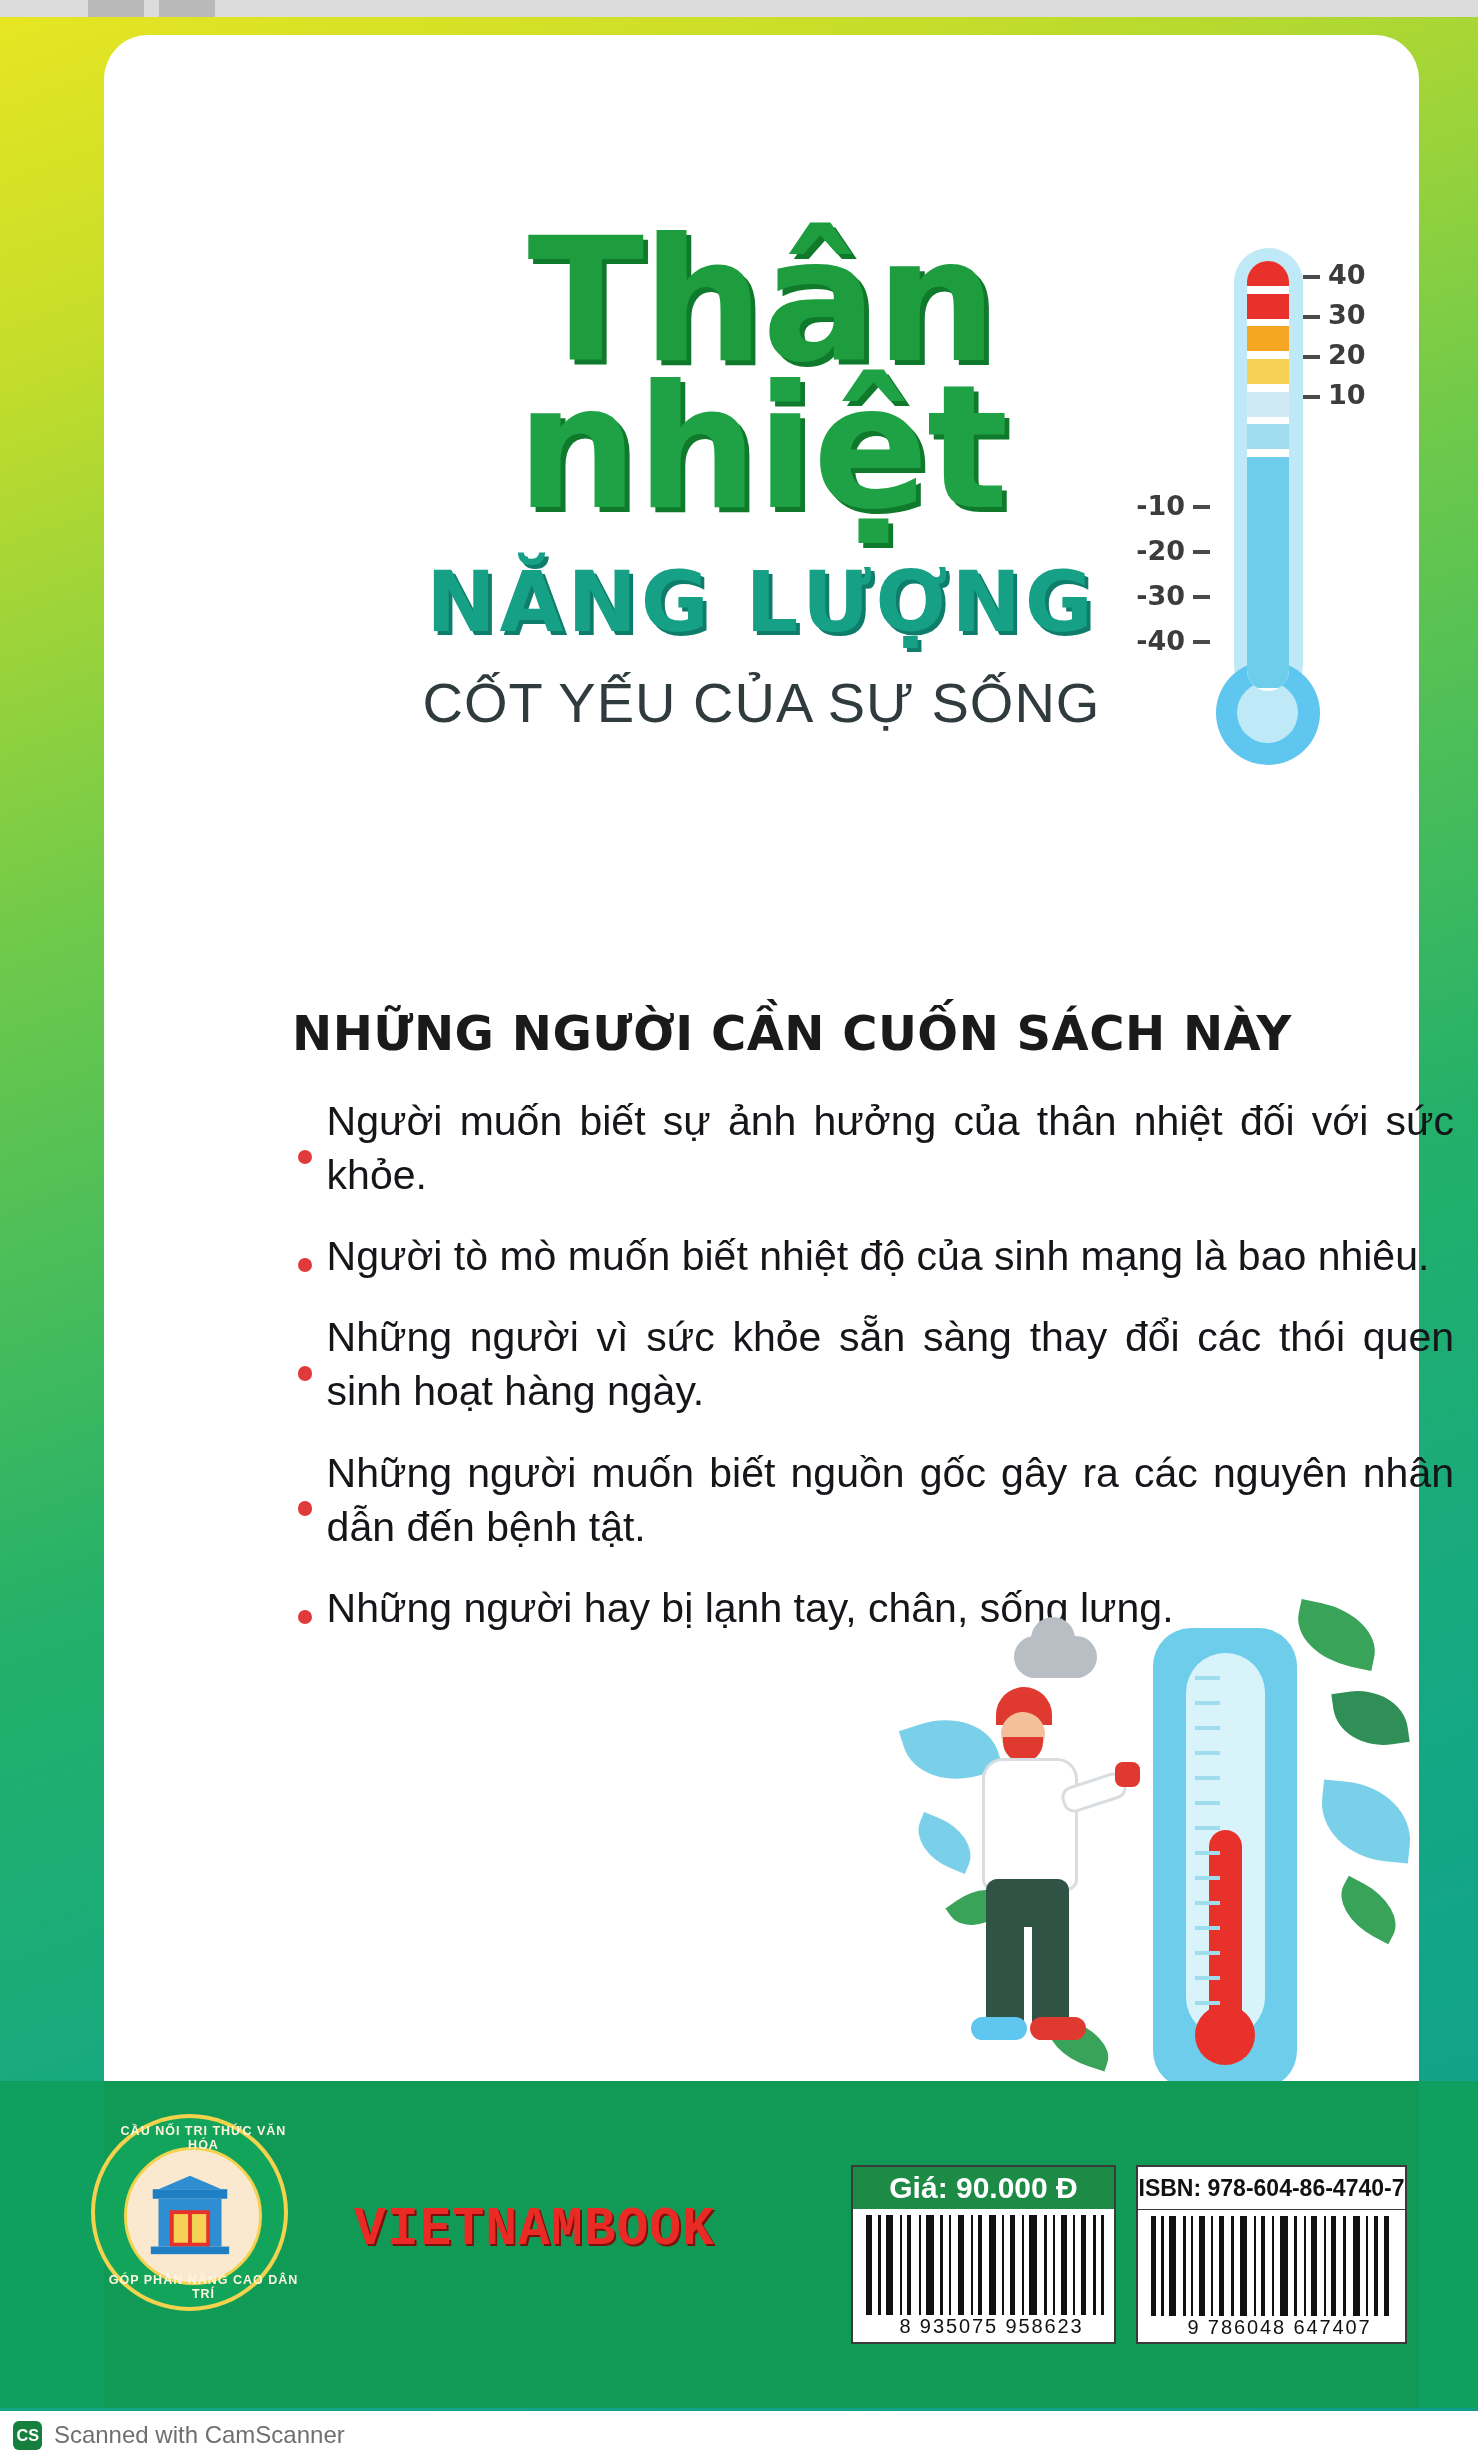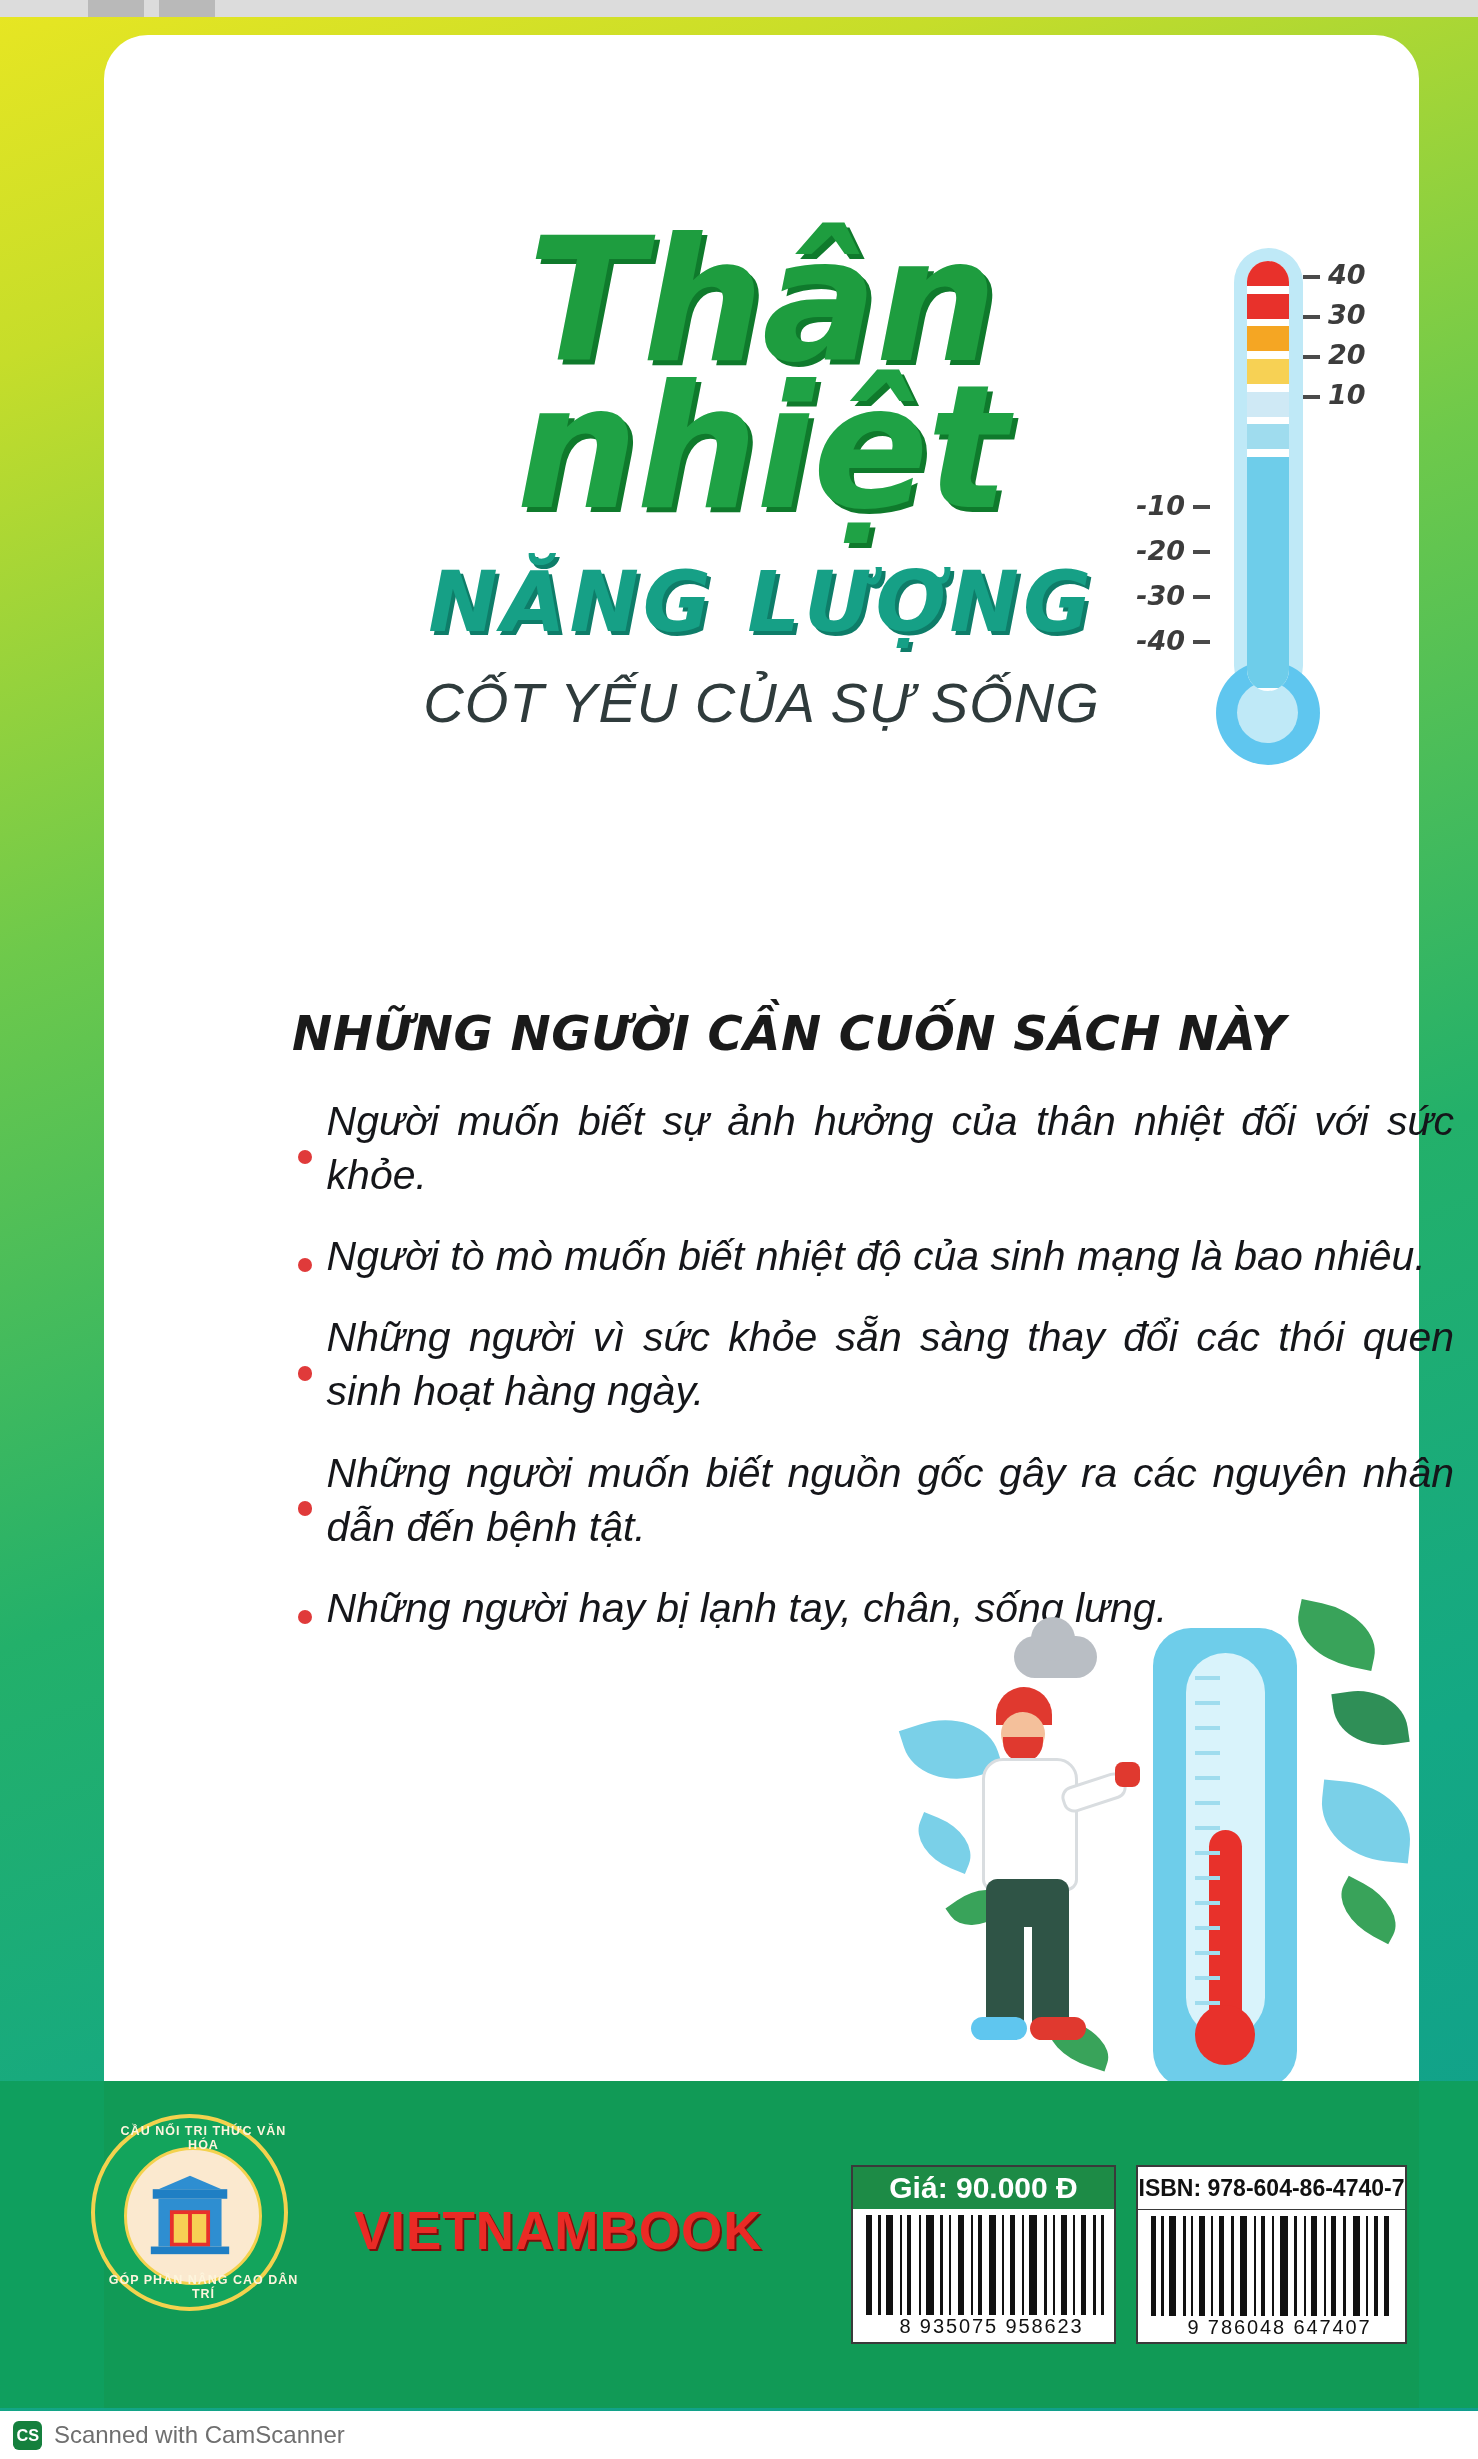--- a/index.html
+++ b/index.html
@@ -10,21 +10,21 @@
     position:absolute;inset:0;
     background:linear-gradient(160deg,#e8e622 0%,#c6dd2a 12%,#6ec94b 32%,#23b06a 55%,#14a884 75%,#0f9d8e 100%);
   }
   
   .scan-top-strip{position:absolute;left:0;top:0;width:100%;height:17.3px;background:#dcdcdc;}
   .scan-top-strip .sq{position:absolute;top:0;height:17.3px;background:#b9b9b9;}
 
   
   #white-card{
     position:absolute;left:104px;top:35px;width:1315px;height:2046px;
-    background:#ffffff;border-radius:44px 44px 0 0;font-style:italic;
+    background:#ffffff;border-radius:44px 44px 0 0;
   }
 
   
   .title-wrap{position:absolute;left:0;top:192px;width:100%;text-align:center;}
   .title-main{
     font-family:"DejaVu Sans",sans-serif;
     font-weight:bold;
     font-size:171px;
     line-height:0.86;
     letter-spacing:-1.9px;
@@ -112,21 +112,21 @@
   .seal-icon{position:absolute;left:54px;top:58px;width:90px;height:86px;}
   .seal-text-top,.seal-text-bottom{
     position:absolute;left:0;width:197px;text-align:center;
     font-family:"Liberation Sans",sans-serif;font-size:12.5px;font-weight:bold;color:#fdf5dd;letter-spacing:1px;margin-left:14px;
   }
   .seal-text-top{top:9.6px;}
   .seal-text-bottom{bottom:9.6px;}
 
   #brand-name{
     position:absolute;left:354px;top:2200px;
-    font-family:Liberation Sans, sans-serif;font-weight:bold;font-size:53px;color:#ea2a25;letter-spacing:1px;
+    font-family:Liberation Mono, monospace;font-weight:bold;font-size:53px;color:#ea2a25;letter-spacing:1px;
     text-shadow:1.9px 1.9px 0 #7d0f0c;
   }
 
   
   #price-barcode{position:absolute;left:851px;top:2165px;width:261px;height:175px;background:#ffffff;border:2.9px solid #3a3a3a;}
   #price-barcode .pb-head{height:42px;background:#1d8b46;color:#fff;font-family:"Liberation Sans",sans-serif;font-weight:bold;font-size:30px;display:flex;align-items:center;justify-content:center;}
   .bars{position:relative;height:100px;margin:5.8px 9.6px 0 9.6px;overflow:hidden;}
   .bars i{position:absolute;top:0;height:100%;background:#111;}
   .bc-num{text-align:center;font-family:"Liberation Sans",sans-serif;font-size:20px;color:#111;letter-spacing:1.9px;padding-left:16px;}
 

